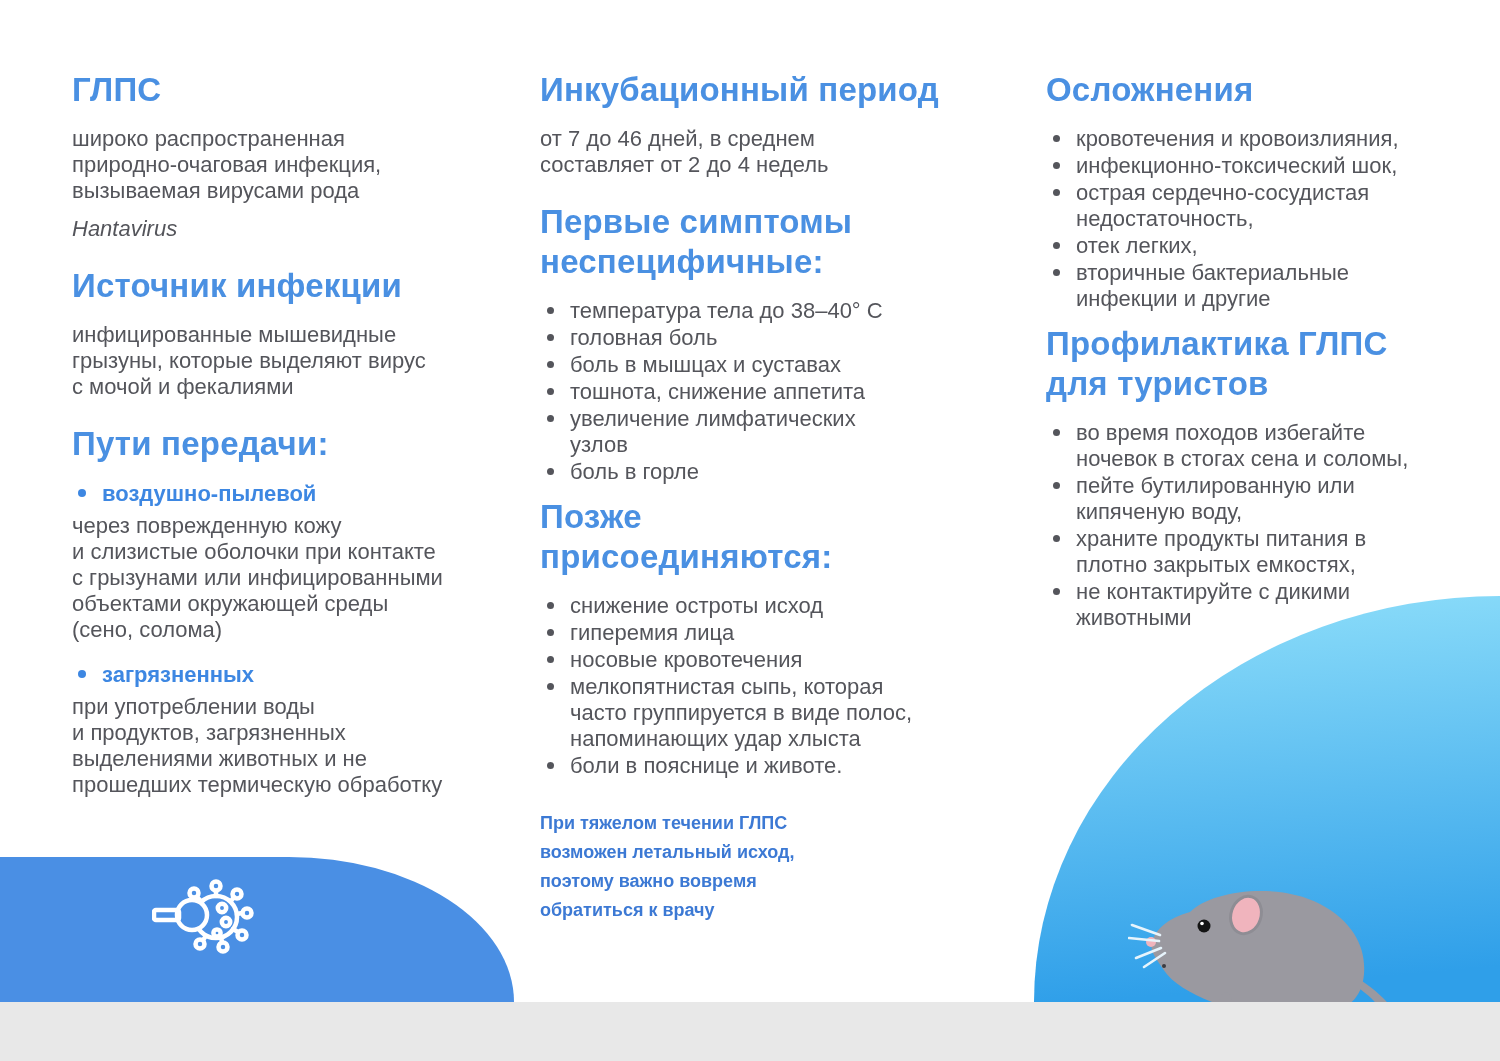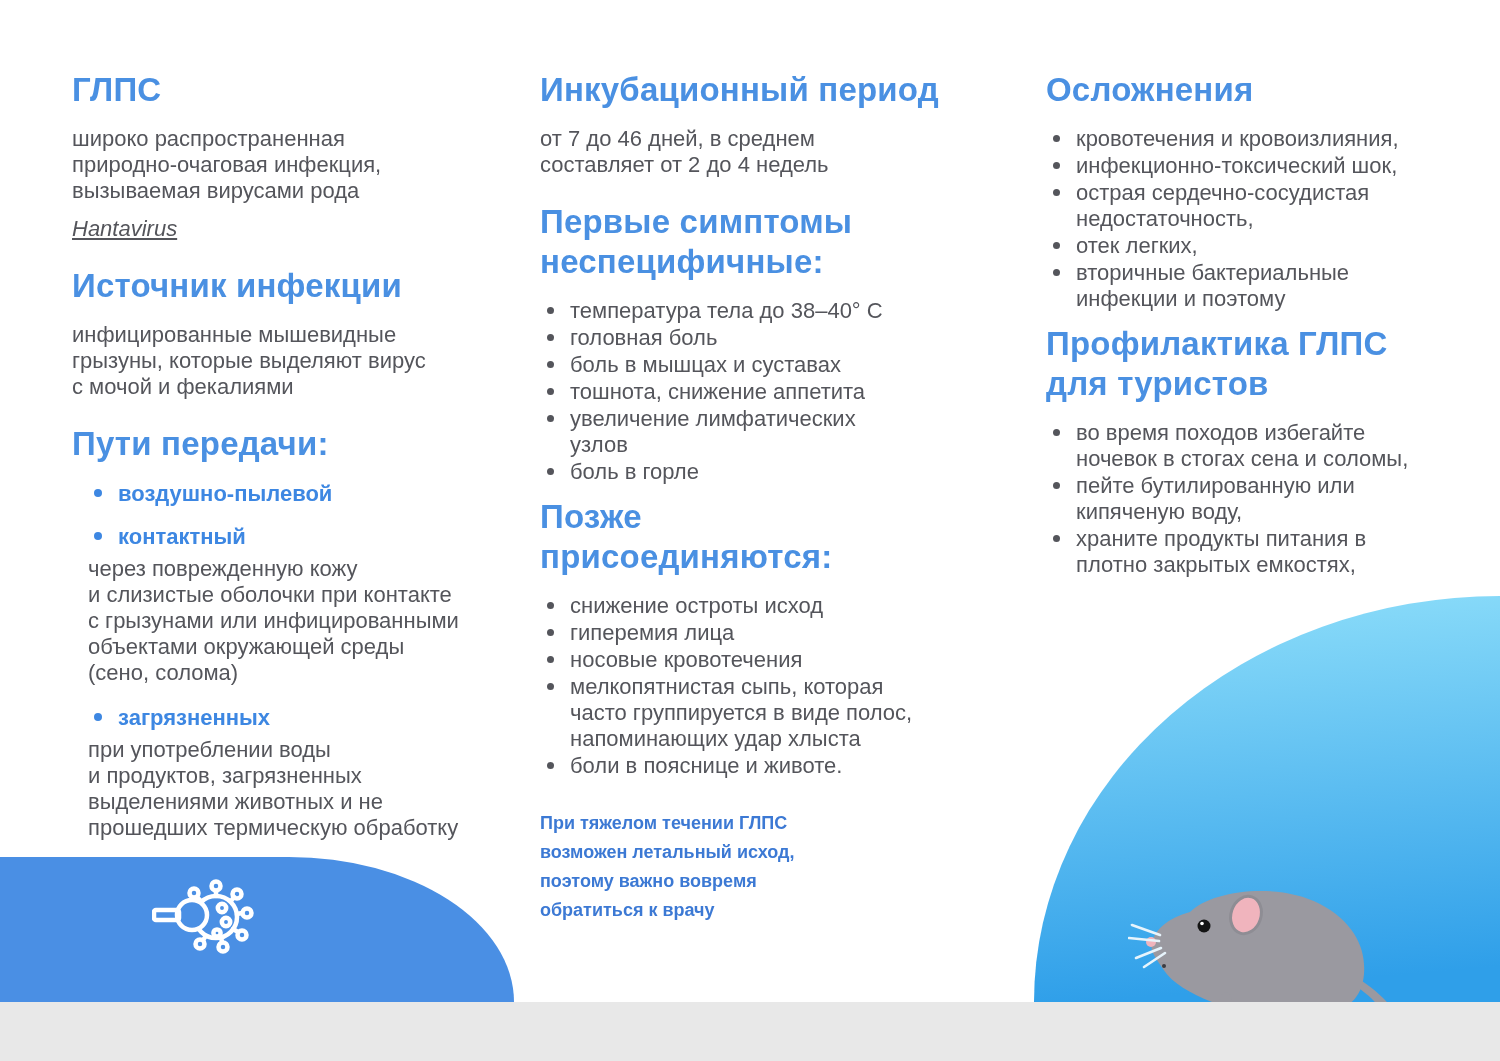--- a/index.html
+++ b/index.html
@@ -18,33 +18,33 @@
 
   .h2{
     font-size:33px; line-height:40px; font-weight:700; color:var(--accent);
     margin:12px 0 16px; white-space:pre-line; letter-spacing:.2px;
   }
   .h2.first{margin-top:0;}
   .body-text{
     font-size:22px; line-height:26px; color:var(--body-text);
     margin:0 0 24px; white-space:pre-line;
   }
-  .italic-note{font-style:italic; margin-top:0;text-decoration:underline;}
+  .italic-note{font-style:italic; margin-top:0;}
   ul.blist{list-style:none; margin:0; padding:0;}
   li.bitem{
     position:relative; padding-left:30px; font-size:22px; line-height:26px;
     color:var(--body-text); margin:0 0 1px;
   }
   li.bitem::before{
     content:""; position:absolute; left:7px; top:9px; width:7px; height:7px;
     border-radius:50%; background:var(--body-text);
   }
   .li-text{white-space:pre-line;}
   .routes-list{list-style:none;margin:0;padding:0;}
-  .route{margin:16px;}
+  .route{margin:0;}
   .route-label{
     position:relative; padding-left:30px; font-size:22px; line-height:27px;
     font-weight:700; color:var(--route-label); margin:0 0 6px;
   }
   .route-label::before{
     content:""; position:absolute; left:6px; top:9px; width:8px; height:8px;
     border-radius:50%; background:var(--route-label);
   }
   .route-desc{
     font-size:22px; line-height:26px; color:var(--body-text);
@@ -83,21 +83,20 @@
     <p class="body-text">инфицированные мышевидные
 грызуны, которые выделяют вирус
 с мочой и фекалиями</p>
 
     <div class="h2">Пути передачи:</div>
     <ul class="routes-list">
         <li class="route">
         <div class="route-label">воздушно-пылевой</div>
       </li>
         <li class="route">
-        <div class="route-label">контактный</div>
         <div class="route-desc">через поврежденную кожу
 и слизистые оболочки при контакте
 с грызунами или инфицированными
 объектами окружающей среды
 (сено, солома)</div>
       </li>
         <li class="route">
         <div class="route-label">загрязненных</div>
         <div class="route-desc">при употреблении воды
 и продуктов, загрязненных
@@ -144,32 +143,34 @@
 
   <div class="col" id="col3">
     <div class="h2 first">Осложнения</div>
     <ul class="blist">
         <li class="bitem"><span class="li-text">кровотечения и кровоизлияния,</span></li>
         <li class="bitem"><span class="li-text">инфекционно-токсический шок,</span></li>
         <li class="bitem"><span class="li-text">острая сердечно-сосудистая
 недостаточность,</span></li>
         <li class="bitem"><span class="li-text">отек легких,</span></li>
         <li class="bitem"><span class="li-text">вторичные бактериальные
-инфекции и поэтому</span></li>
+инфекции и другие</span></li>
       </ul>
 
     <div class="h2">Профилактика ГЛПС
 для туристов</div>
     <ul class="blist">
         <li class="bitem"><span class="li-text">во время походов избегайте
 ночевок в стогах сена и соломы,</span></li>
         <li class="bitem"><span class="li-text">пейте бутилированную или
 кипяченую воду,</span></li>
         <li class="bitem"><span class="li-text">храните продукты питания в
 плотно закрытых емкостях,</span></li>
+        <li class="bitem"><span class="li-text">не контактируйте с дикими
+животными</span></li>
       </ul>
   </div>
 
   <div class="shape-left">
     <div class="virus-wrap">
       <svg viewBox="0 0 112 100" width="112" height="100" aria-hidden="true">
         <g fill="none" stroke="#ffffff" stroke-width="4.5" stroke-linecap="round">
 
           <line x1="64" y1="29" x2="64" y2="24"></line>
           <line x1="79" y1="34" x2="82" y2="30"></line>

